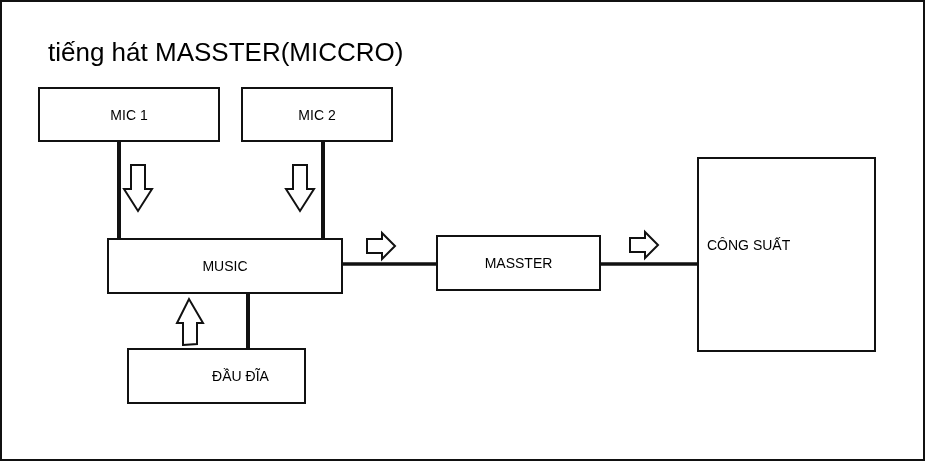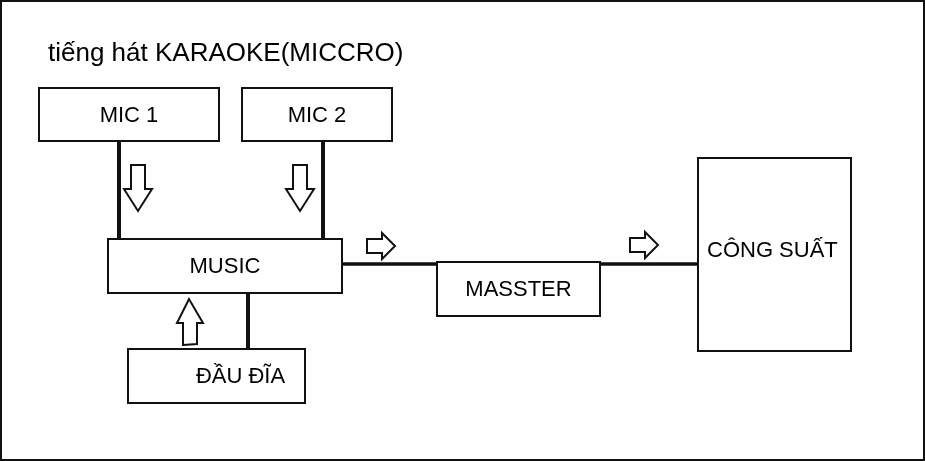--- a/index.html
+++ b/index.html
@@ -3,30 +3,30 @@
 <meta charset="utf-8">
 <style>
   html, body { margin: 0; padding: 0; background: #ffffff; }
   body { width: 925px; height: 461px; position: relative; overflow: hidden;
          font-family: "Liberation Sans", sans-serif; color: #000; }
   .frame { position: absolute; left: 0; top: 0; width: 921px; height: 457px;
            border: 2px solid #111; background: #fff; }
   .title { position: absolute; left: 48px; top: 36px; font-size: 26px; line-height: 32px;
            white-space: nowrap; }
   .box { position: absolute; border: 2px solid #111; background: #fff; box-sizing: border-box;
-         display: flex; align-items: center; justify-content: center; font-size: 22px; }
+         display: flex; align-items: center; justify-content: center; font-size: 14px; }
   .box span { white-space: nowrap; }
   svg.wires { position: absolute; left: 0; top: 0; }
 </style>
 </head>
 <body>
 
 <div class="frame"></div>
 
-<div class="title">tiếng hát KARAOKE(MICCRO)</div>
+<div class="title">tiếng hát MASSTER(MICCRO)</div>
 
 <svg class="wires" width="925" height="461">
 
   <line x1="119" y1="140" x2="119" y2="240" stroke="#111" stroke-width="4"></line>
   <line x1="323" y1="140" x2="323" y2="240" stroke="#111" stroke-width="4"></line>
   <line x1="248" y1="292" x2="248" y2="350" stroke="#111" stroke-width="4"></line>
 
   <line x1="341" y1="264" x2="437" y2="264" stroke="#111" stroke-width="3.5"></line>
   <line x1="599" y1="264" x2="698" y2="264" stroke="#111" stroke-width="3.5"></line>
 
@@ -50,19 +50,19 @@
 </div>
 
 <div class="box" style="left:107px; top:238px; width:236px; height:56px;">
   <span>MUSIC</span>
 </div>
 
 <div class="box" style="left:127px; top:348px; width:179px; height:56px;padding-left:48px;">
   <span>ĐẦU ĐĨA</span>
 </div>
 
-<div class="box" style="left:436px; top:235px; width:165px; height:56px;margin-top:26px;">
+<div class="box" style="left:436px; top:235px; width:165px; height:56px;">
   <span>MASSTER</span>
 </div>
 
-<div class="box" style="left:697px; top:157px; width:155px; height:195px; justify-content:flex-start; align-items:flex-start;">
+<div class="box" style="left:697px; top:157px; width:179px; height:195px; justify-content:flex-start; align-items:flex-start;">
   <span style="position:absolute; left:8px; top:78px;">CÔNG SUẤT</span>
 </div>
 
 </body></html>

